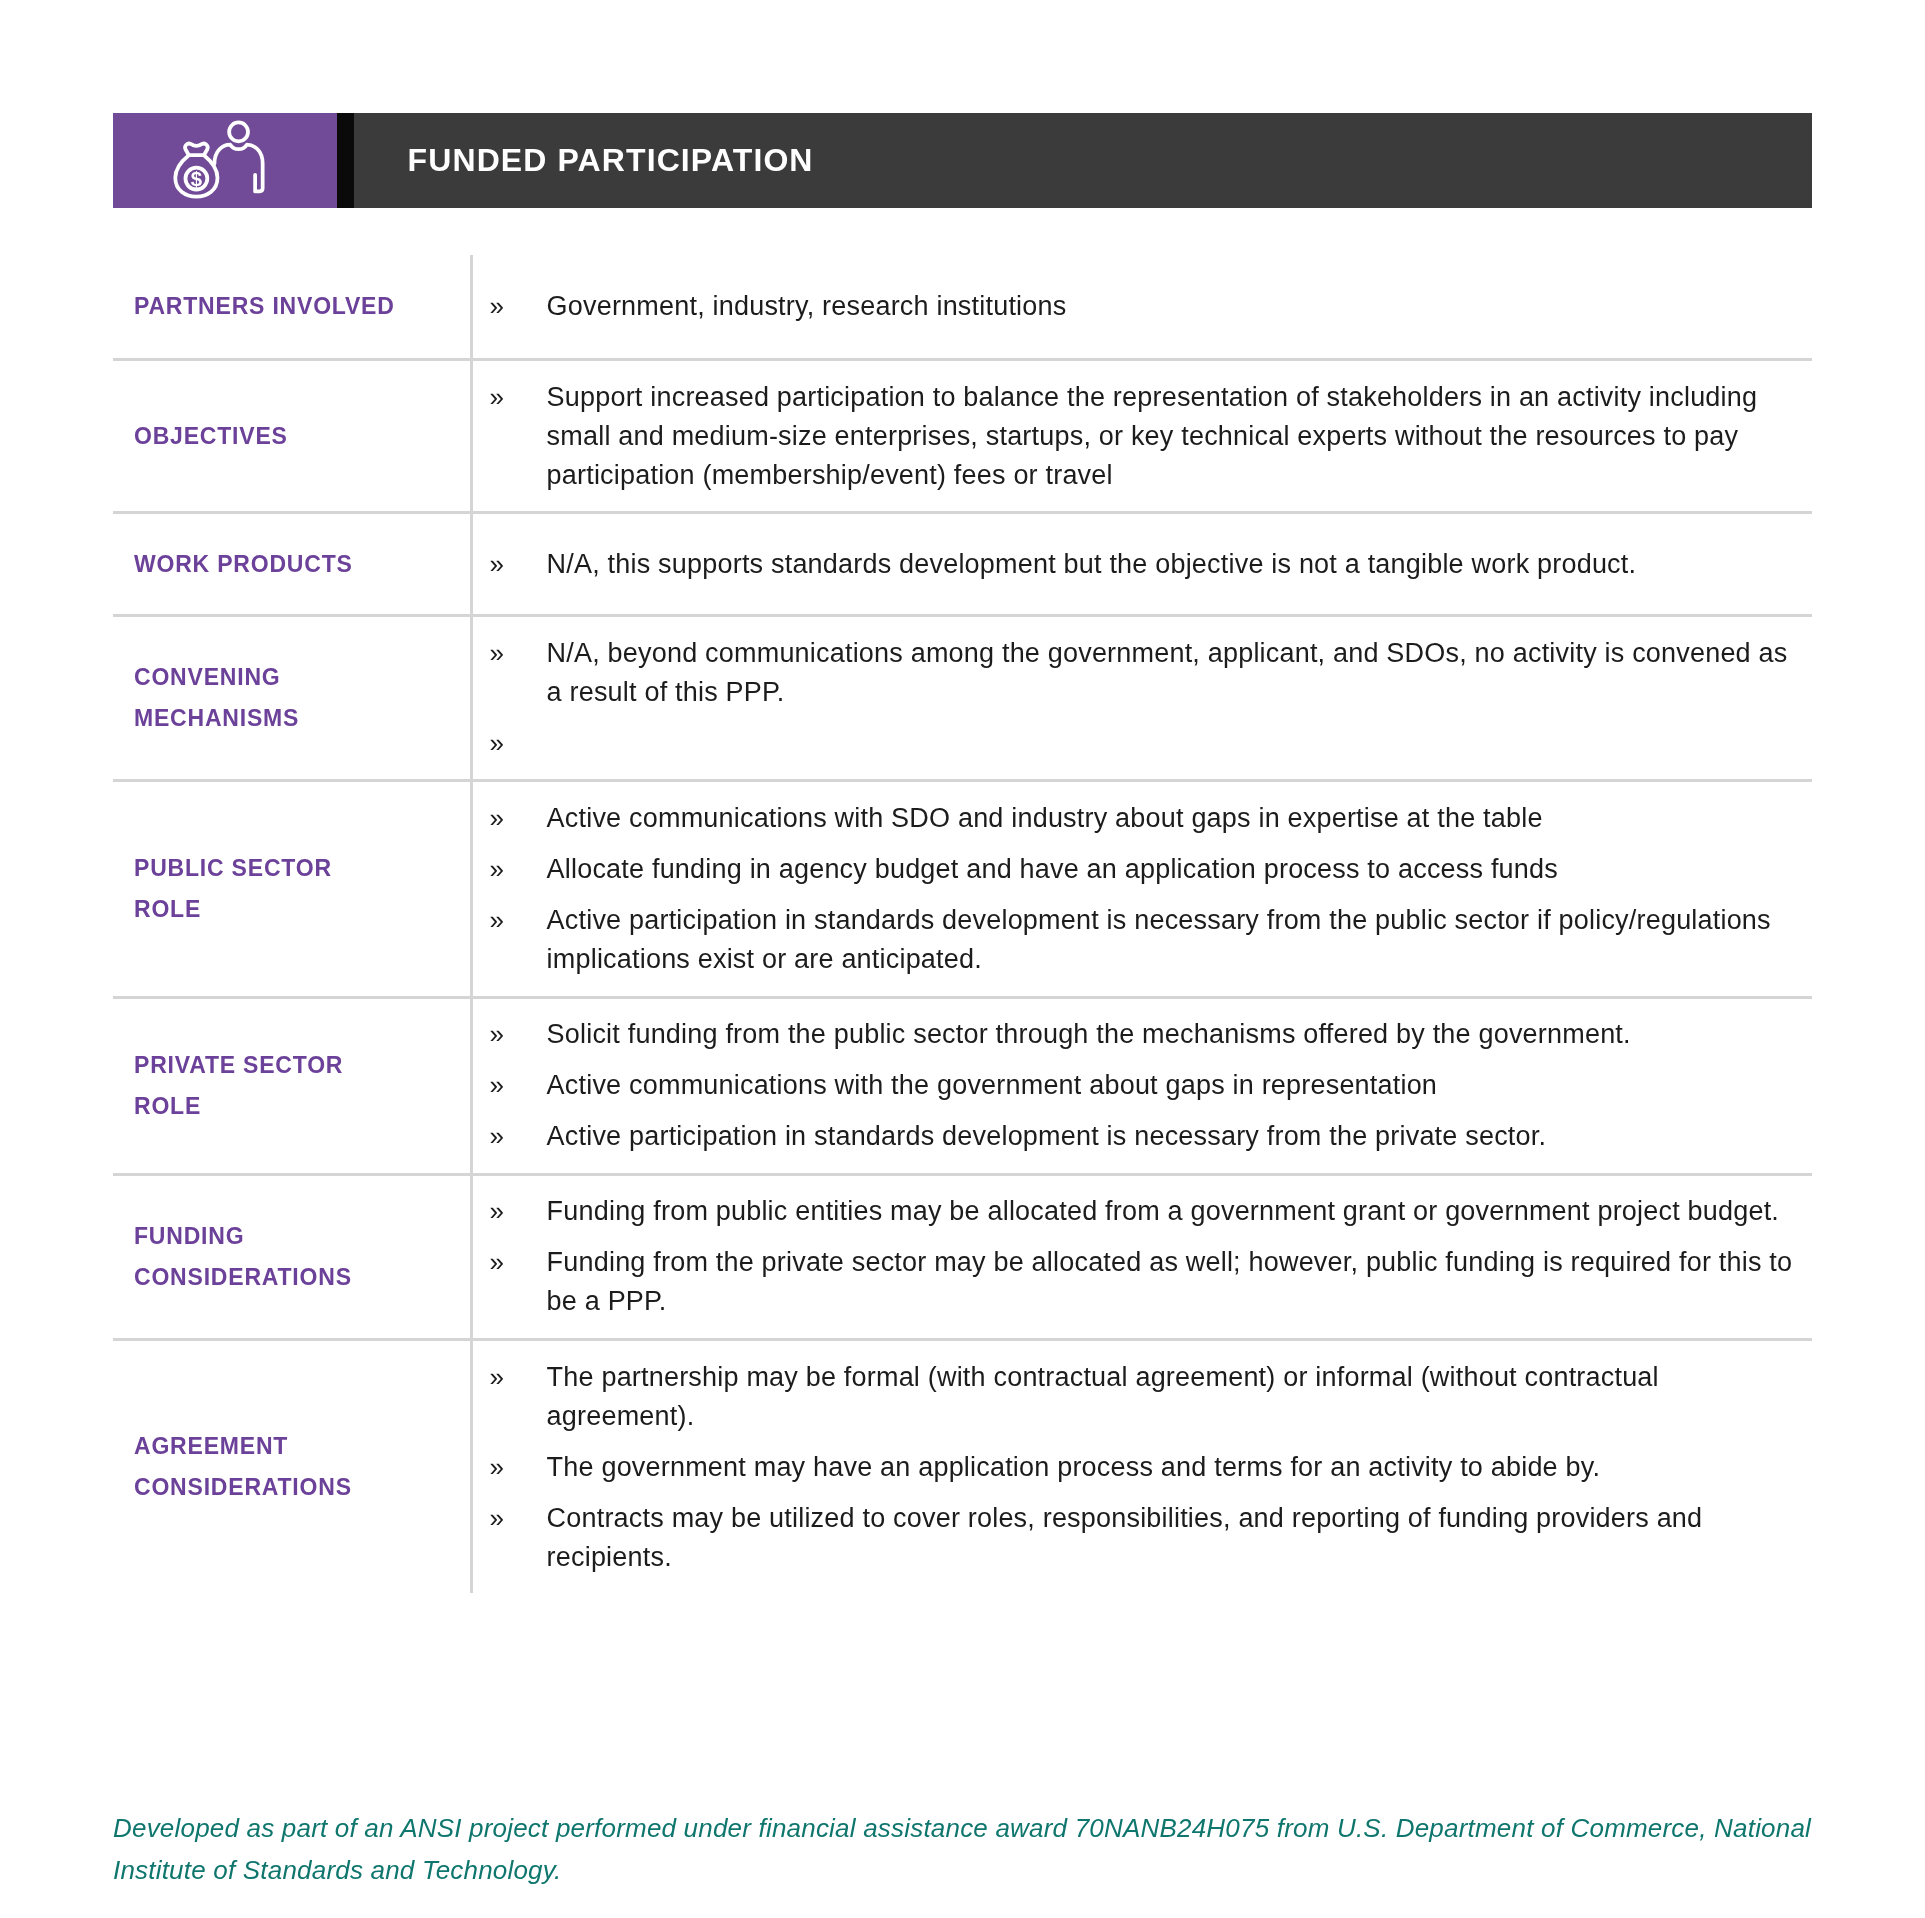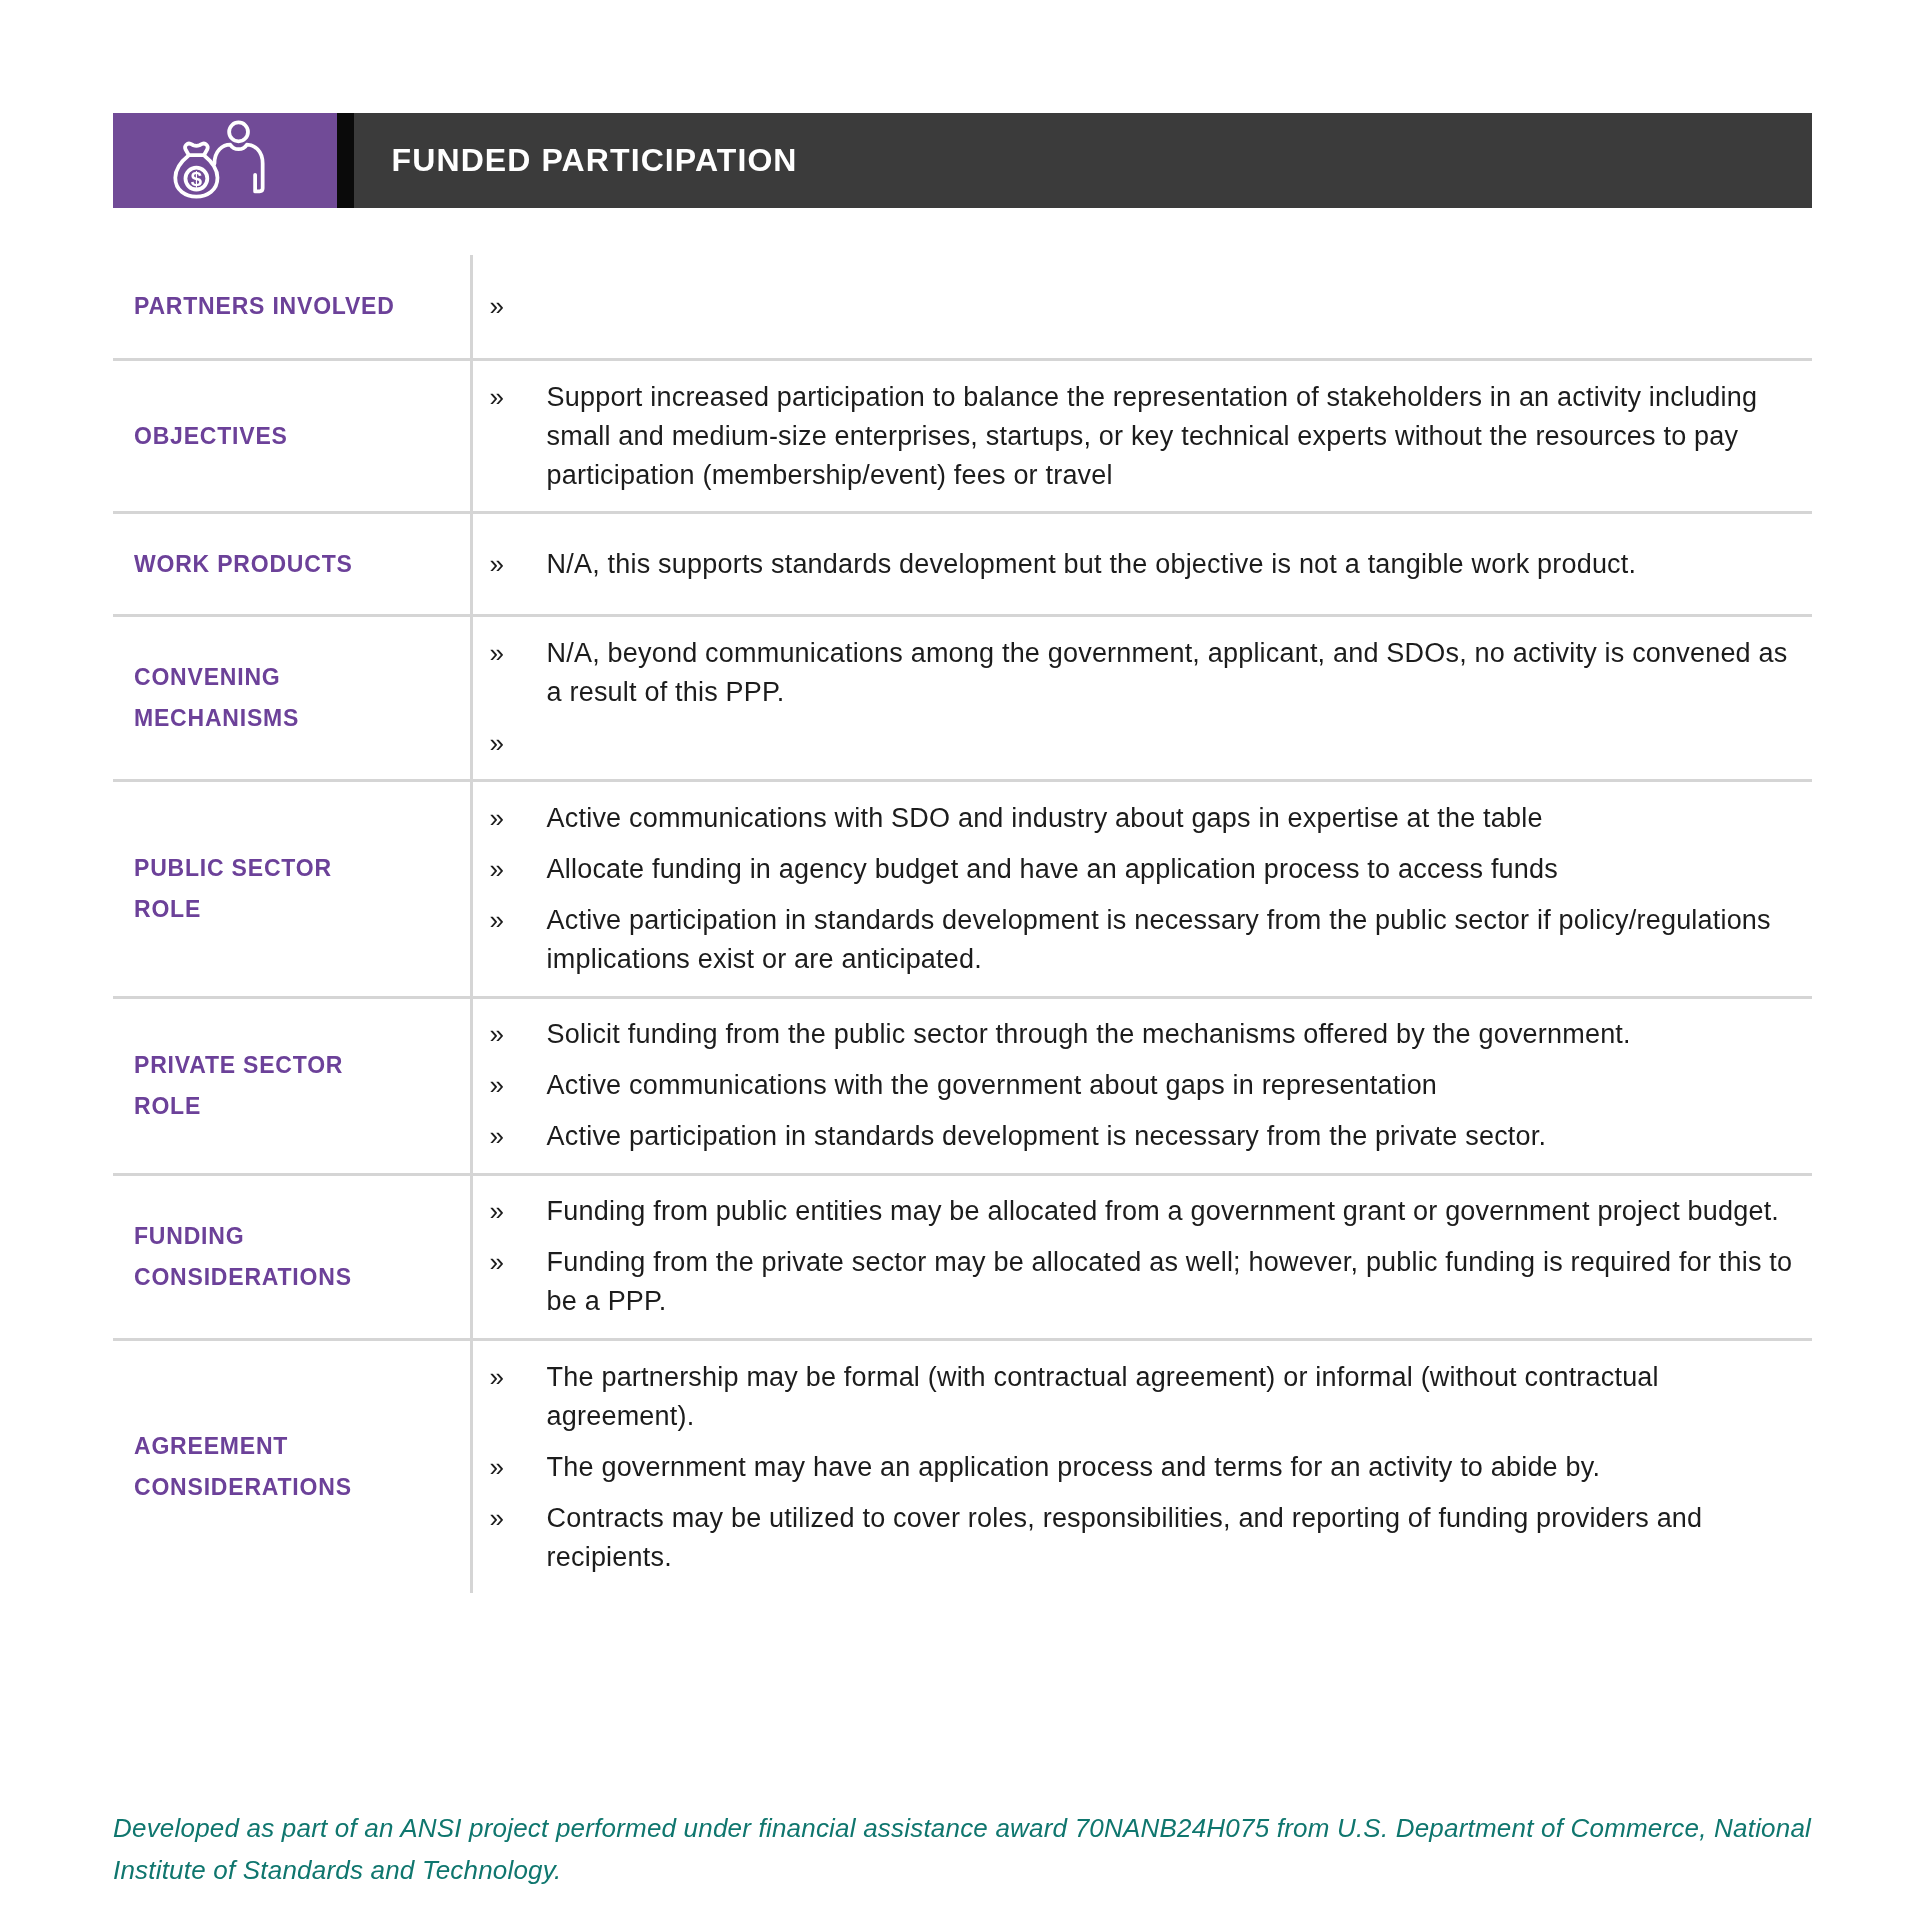--- a/index.html
+++ b/index.html
@@ -30,21 +30,21 @@
   }
   .banner-gap {
     flex: 0 0 16.6px;
     background: #0a0a0a;
   }
   .banner-bar {
     flex: 1 1 auto;
     background: #3B3B3B;
     display: flex;
     align-items: center;
-    padding-left: 38px;
+    padding-left: 54px;
   }
   .banner-title {
     margin: 0;
     color: #ffffff;
     font-size: 32px;
     font-weight: bold;
     letter-spacing: 1.1px;
   }
 
   
@@ -144,20 +144,21 @@
 
   <main class="info-table">
 
     <div class="row">
       <div class="label-cell">
         <span class="label-text">PARTNERS INVOLVED</span>
       </div>
       <div class="content-cell">
         <div class="bullet-item">
           <span class="bullet-glyph">»</span>
+          <span class="bullet-text">Government, industry, research institutions</span>
         </div>
       </div>
     </div>
 
     <div class="row">
       <div class="label-cell">
         <span class="label-text">OBJECTIVES</span>
       </div>
       <div class="content-cell">
         <div class="bullet-item">

